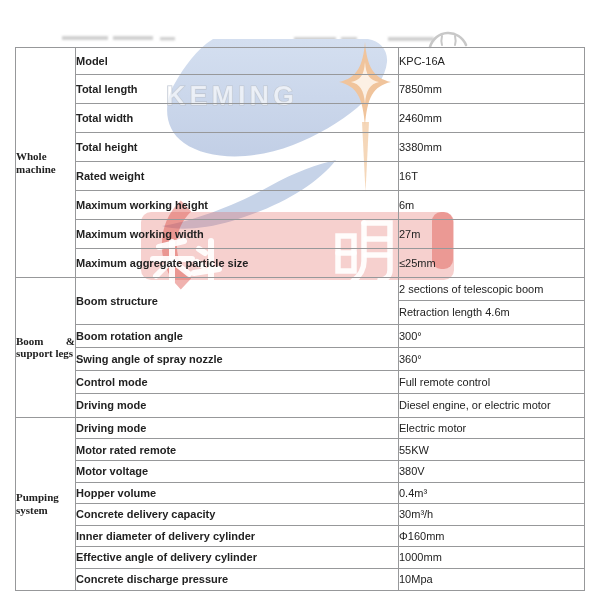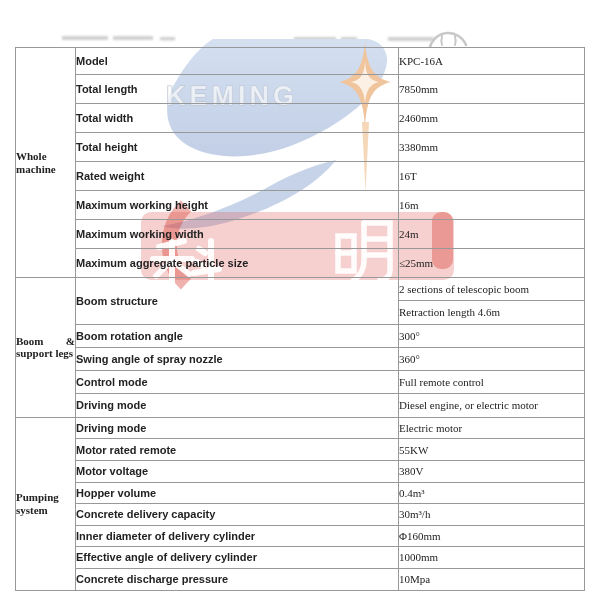--- a/index.html
+++ b/index.html
@@ -29,21 +29,20 @@
     font-family:Liberation Serif, serif;
   }
   td.param{
     font-weight:bold;font-size:11px;color:#1d1d1d;
     padding-left:8px;
     margin-top:8px;
   }
   td.val{
     font-weight:normal;font-size:11px;color:#262626;
     padding-left:8px;
-    font-family:Liberation Serif, serif;
   }
   tr.r1a{height:27px;}
   tr.r1{height:29px;}
   tr.r2{height:23.3px;}
   tr.r3{height:21.6px;}
   .kem-text{
     font-family:"Liberation Sans",sans-serif;
     font-weight:bold;
     letter-spacing:4px;
   }
@@ -150,25 +149,25 @@
       <tr class="r1">
         <td class="param">Total height</td>
         <td class="val">3380mm</td>
       </tr>
       <tr class="r1">
         <td class="param">Rated weight</td>
         <td class="val">16T</td>
       </tr>
       <tr class="r1">
         <td class="param">Maximum working height</td>
-        <td class="val">16m</td>
+        <td class="val">6m</td>
       </tr>
       <tr class="r1">
         <td class="param">Maximum working width</td>
-        <td class="val">24m</td>
+        <td class="val">27m</td>
       </tr>
       <tr class="r1">
         <td class="param">Maximum aggregate particle size</td>
         <td class="val">≤25mm</td>
       </tr>
 
       <tr class="r2">
         <td class="sec" rowspan="6">Boom &amp; support legs</td>
         <td class="param" rowspan="2">Boom structure</td>
         <td class="val">2 sections of telescopic boom</td>

